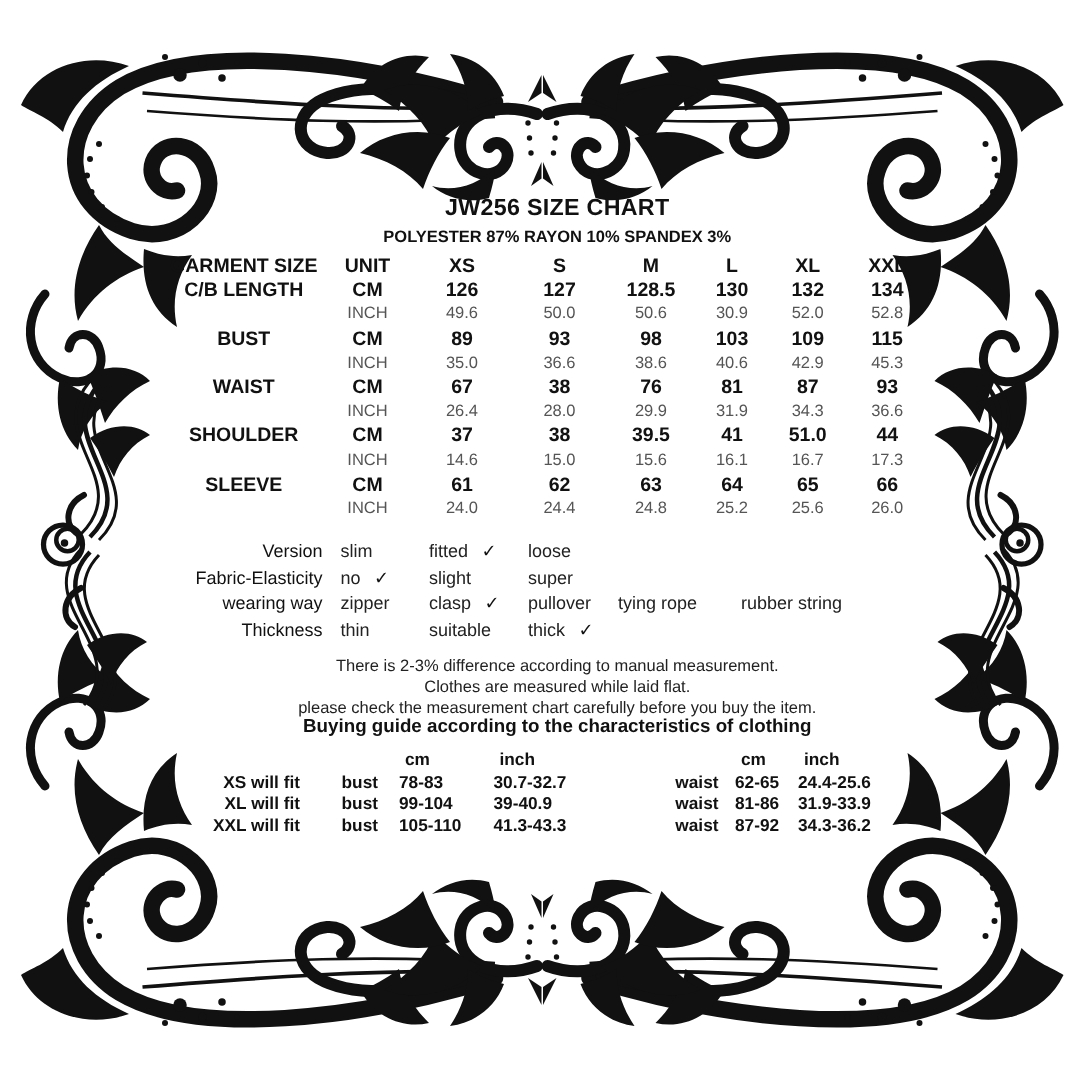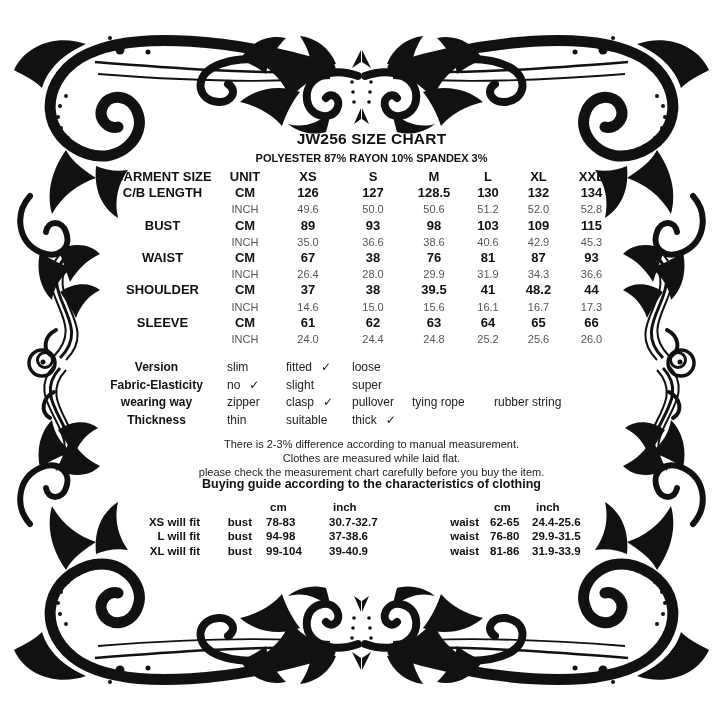--- a/index.html
+++ b/index.html
@@ -22,21 +22,21 @@
 
   
   .size{position:absolute;left:110px;top:169px;width:509px;}
   .size td{height:16.2px;text-align:center;font-size:13px;font-weight:bold;line-height:16.2px;}
   .size td.lbl{text-align:center;}
   .size tr.inch td{font-size:11px;font-weight:normal;color:#555555;}
 
   
   .attrs{position:absolute;left:98px;top:359px;width:494px;}
   .attrs td{height:17.5px;font-size:12px;line-height:17.5px;vertical-align:middle;}
-  .attrs td.albl{text-align:center;font-weight:bold;}
+  .attrs td.albl{text-align:right;font-weight:normal;}
   .attrs td.opt{text-align:left;padding-left:12px;color:#222222;}
   .attrs .chk{margin-left:9px;font-weight:bold;color:#111111;}
 
   
   .note{position:absolute;left:10px;width:723px;text-align:center;font-size:11px;color:#222222;}
   .guide-heading{position:absolute;top:477px;left:10px;width:723px;text-align:center;
     font-size:12.5px;font-weight:bold;}
 
   
   .guide{position:absolute;left:140px;top:500px;width:481px;}
@@ -161,21 +161,21 @@
       <td>130</td>
       <td>132</td>
       <td>134</td>
     </tr>
     <tr class="inch">
       <td class="lbl"></td>
       <td>INCH</td>
       <td>49.6</td>
       <td>50.0</td>
       <td>50.6</td>
-      <td>51.2</td>
+      <td>30.9</td>
       <td>52.0</td>
       <td>52.8</td>
     </tr>
     <tr class="cm">
       <td class="lbl">BUST</td>
       <td>CM</td>
       <td>89</td>
       <td>93</td>
       <td>98</td>
       <td>103</td>
@@ -212,21 +212,21 @@
       <td>34.3</td>
       <td>36.6</td>
     </tr>
     <tr class="cm">
       <td class="lbl">SHOULDER</td>
       <td>CM</td>
       <td>37</td>
       <td>38</td>
       <td>39.5</td>
       <td>41</td>
-      <td>48.2</td>
+      <td>51.0</td>
       <td>44</td>
     </tr>
     <tr class="inch">
       <td class="lbl"></td>
       <td>INCH</td>
       <td>14.6</td>
       <td>15.0</td>
       <td>15.6</td>
       <td>16.1</td>
       <td>16.7</td>
@@ -328,33 +328,33 @@
     <tr>
       <td class="c1">XS will fit</td>
       <td class="c2">bust</td>
       <td class="c3">78-83</td>
       <td class="c4">30.7-32.7</td>
       <td class="c5">waist</td>
       <td class="c6">62-65</td>
       <td class="c7">24.4-25.6</td>
     </tr>
     <tr>
-      <td class="c1">L will fit</td>
-      <td class="c2">bust</td>
-      <td class="c3">94-98</td>
-      <td class="c4">37-38.6</td>
-      <td class="c5">waist</td>
-      <td class="c6">76-80</td>
-      <td class="c7">29.9-31.5</td>
-    </tr>
-    <tr>
       <td class="c1">XL will fit</td>
       <td class="c2">bust</td>
       <td class="c3">99-104</td>
       <td class="c4">39-40.9</td>
       <td class="c5">waist</td>
       <td class="c6">81-86</td>
       <td class="c7">31.9-33.9</td>
     </tr>
+    <tr>
+      <td class="c1">XXL will fit</td>
+      <td class="c2">bust</td>
+      <td class="c3">105-110</td>
+      <td class="c4">41.3-43.3</td>
+      <td class="c5">waist</td>
+      <td class="c6">87-92</td>
+      <td class="c7">34.3-36.2</td>
+    </tr>
   </tbody>
     </table>
 
 </main>
 
 </body></html>

